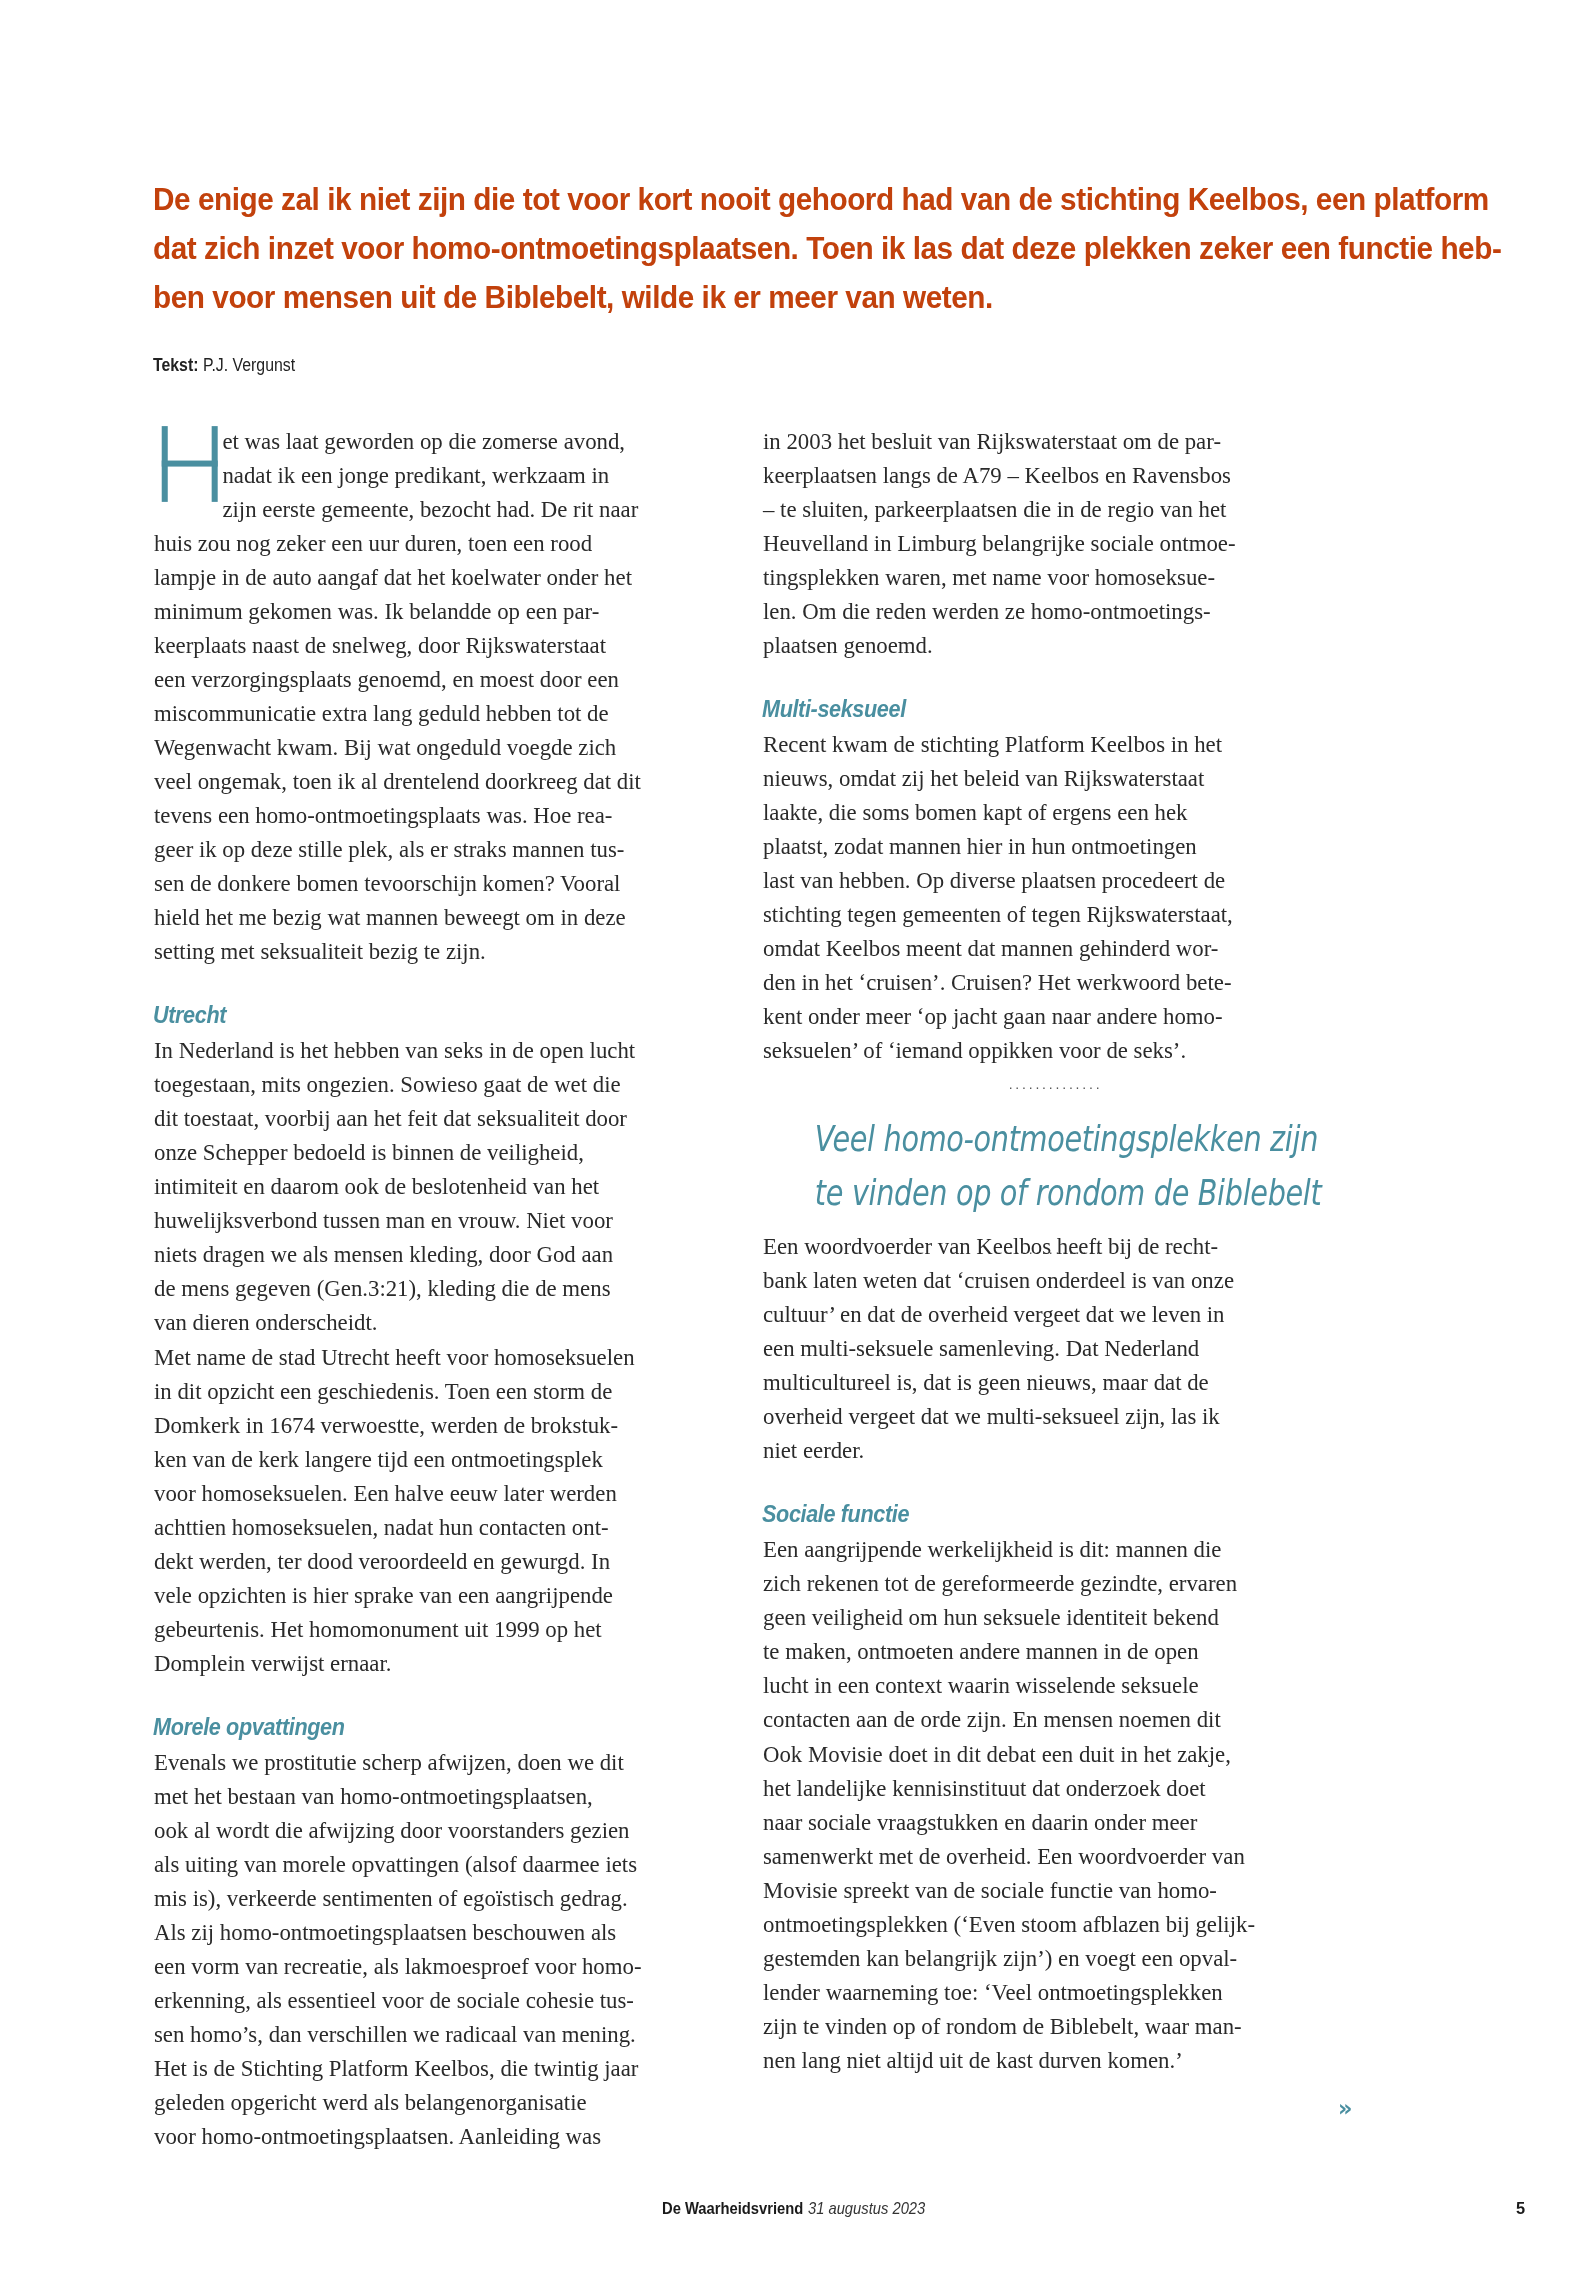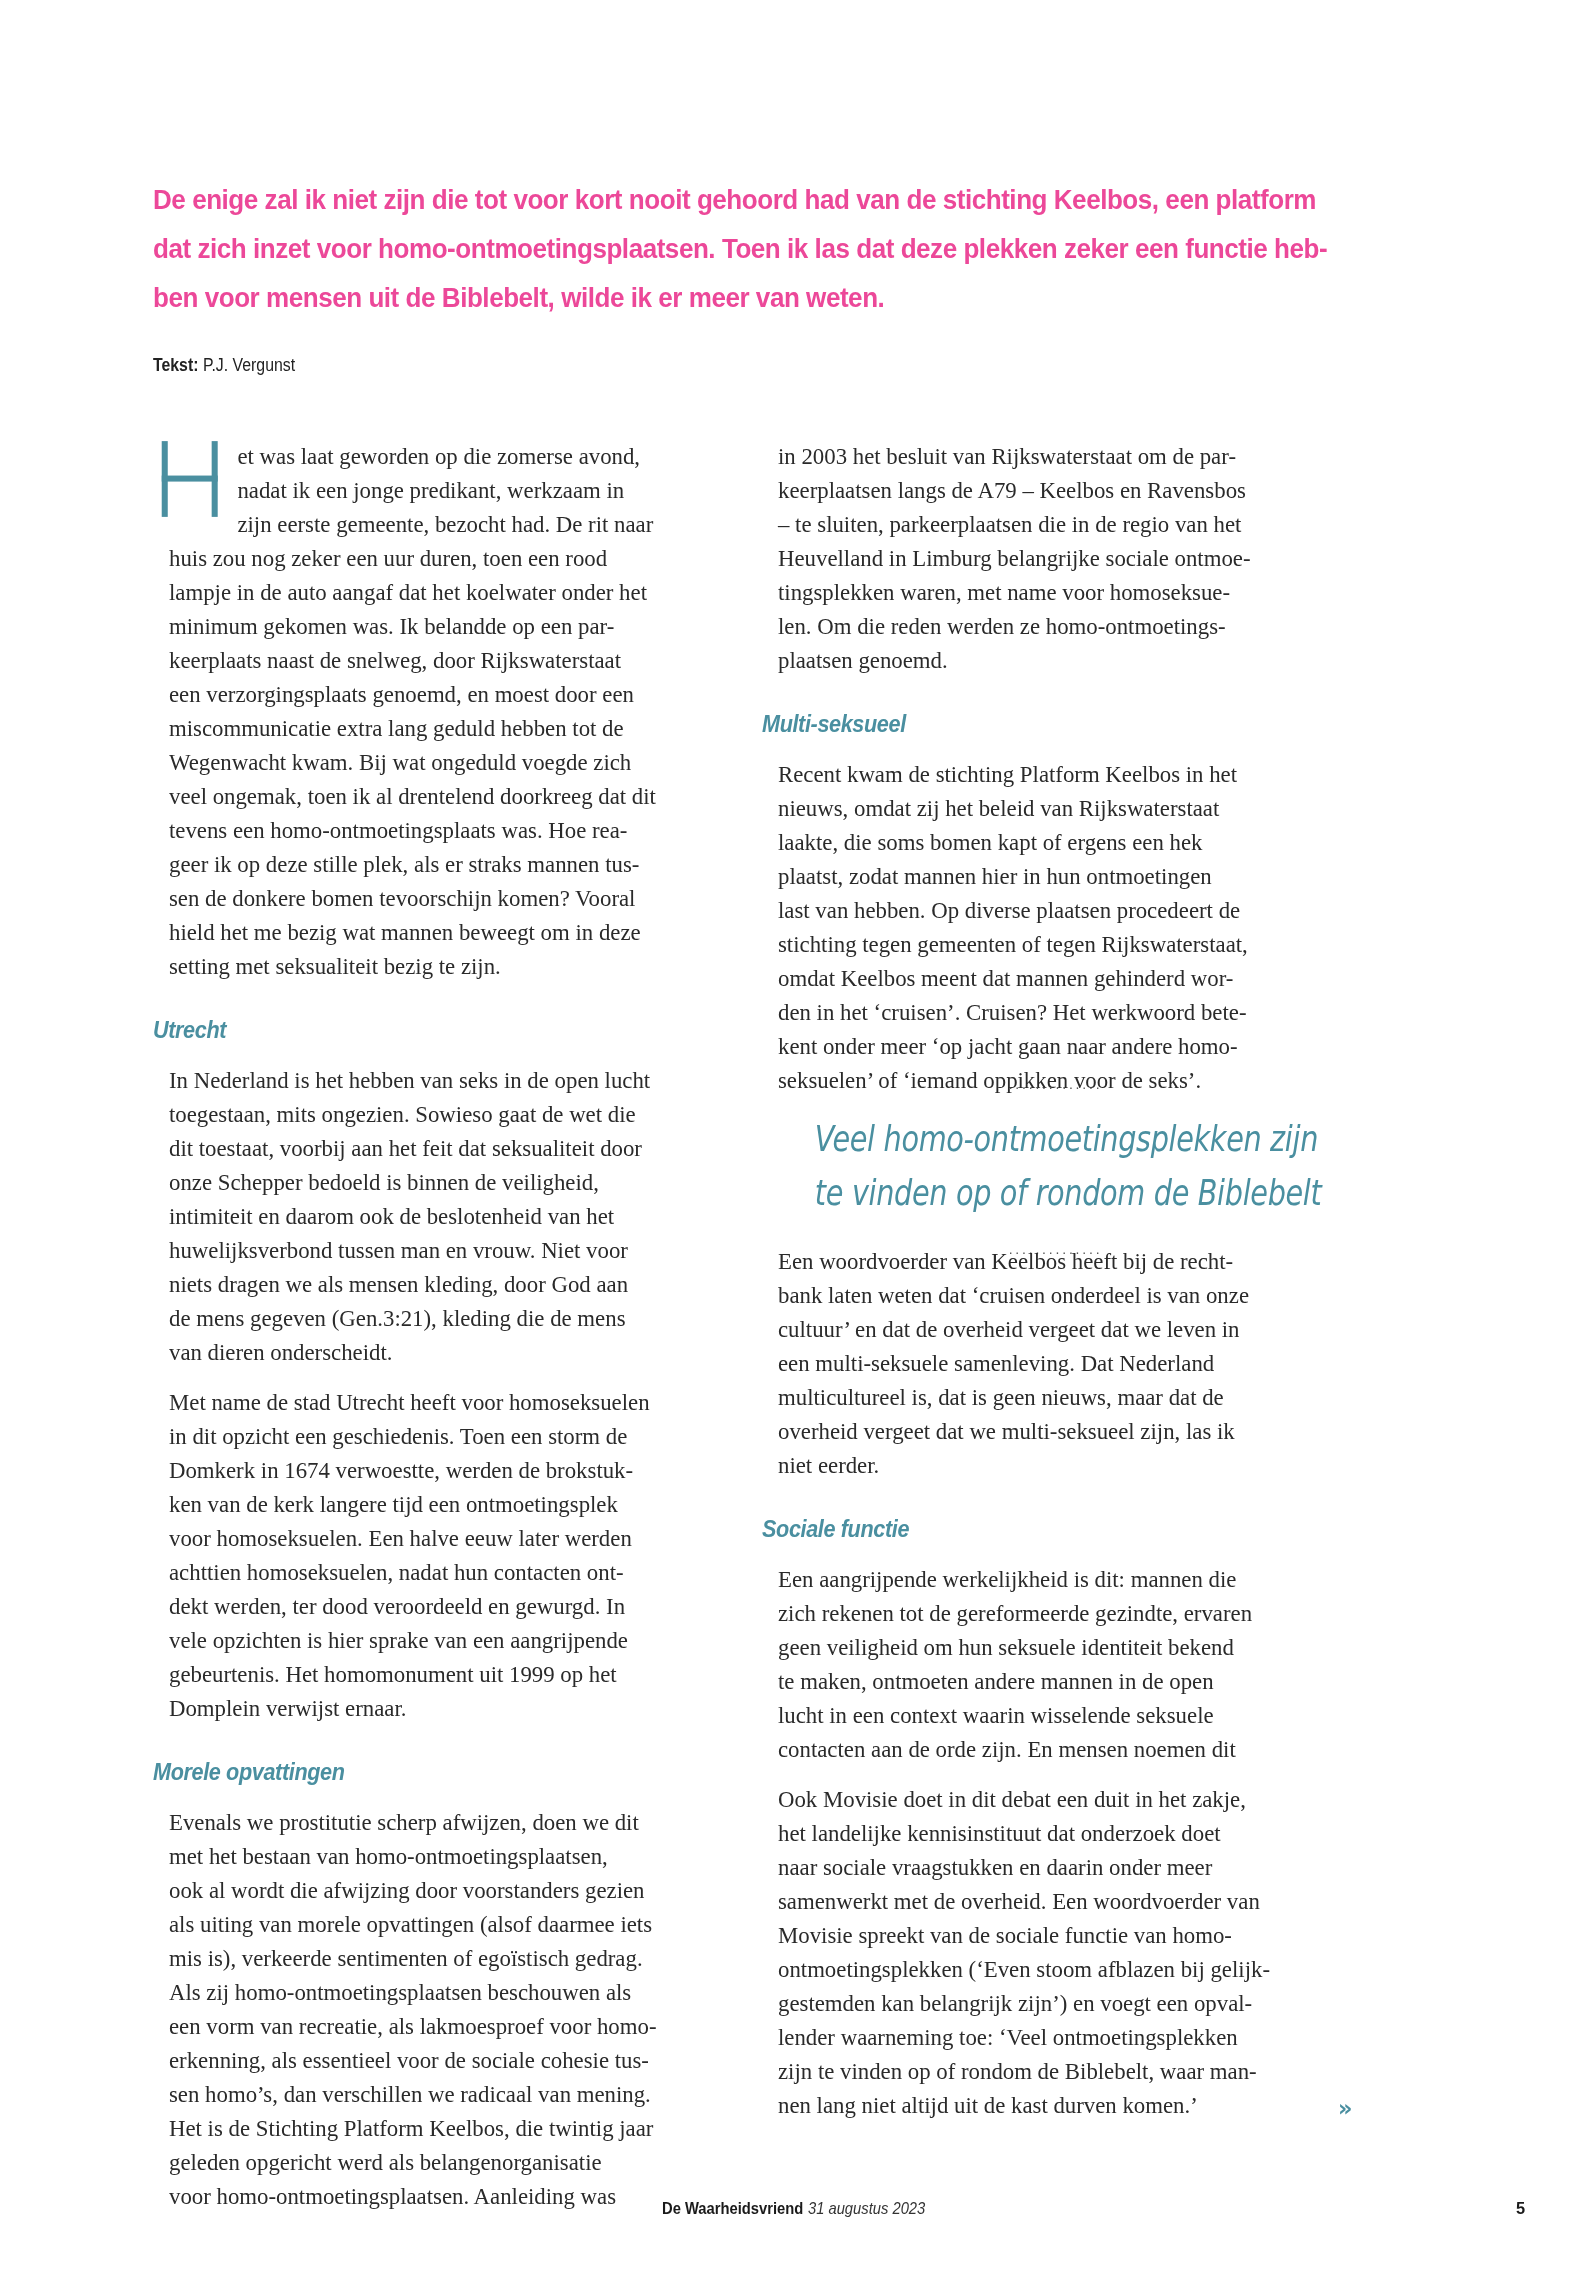--- a/index.html
+++ b/index.html
@@ -2,41 +2,41 @@
 <html style="font-size:14px"><head>
 <meta charset="utf-8">
 <style>
   html, body { margin: 0; padding: 0; background: #ffffff; }
   body { width: 1592px; height: 2295px; position: relative; overflow: hidden; }
   .page { position: absolute; left: 0; top: 0; width: 1592px; height: 2295px; background: #fff; }
 
   .intro {
     position: absolute; left: 153px; top: 175px; width: 1191px;
     font-family: "Liberation Sans", sans-serif; font-weight: bold;
-    font-size: 28px; line-height: 49px; color: #ec4899; letter-spacing: -0.5px;
+    font-size: 32px; line-height: 49px; color: #c2410c; letter-spacing: -0.5px;
   }
   .intro .line { display: block; white-space: nowrap; transform: scaleX(0.93); transform-origin: left center; }
 
   .byline {
     position: absolute; left: 153px; top: 355px;
     font-family: "Liberation Sans", sans-serif; font-size: 18px; color: #222;
     transform: scaleX(0.88); transform-origin: left center; white-space: nowrap;
   }
   .byline .label { font-weight: bold; }
 
   .col { position: absolute; top: 423px; width: 587px; }
   .col-left { left: 153px; }
   .col-right { left: 762px; }
 
   .body-line {
     display: block; white-space: nowrap;
     font-family: "Liberation Serif", serif; font-size: 24px; line-height: 34px; color: #2a2a2a;
     transform: scaleX(0.95); transform-origin: left center;
   }
-  .para { margin: 16px; }
+  .para { margin: 1px; }
   .gap-before-heading { margin-top: 29px; }
 
   .section-heading {
     display: block;
     font-family: "Liberation Sans", sans-serif; font-style: italic; font-weight: bold;
     font-size: 24px; line-height: 35px; color: #4a8fa0; letter-spacing: -0.4px;
     transform: scaleX(0.9); transform-origin: left center;
   }
 
   .dropcap-wrap { position: relative; }

